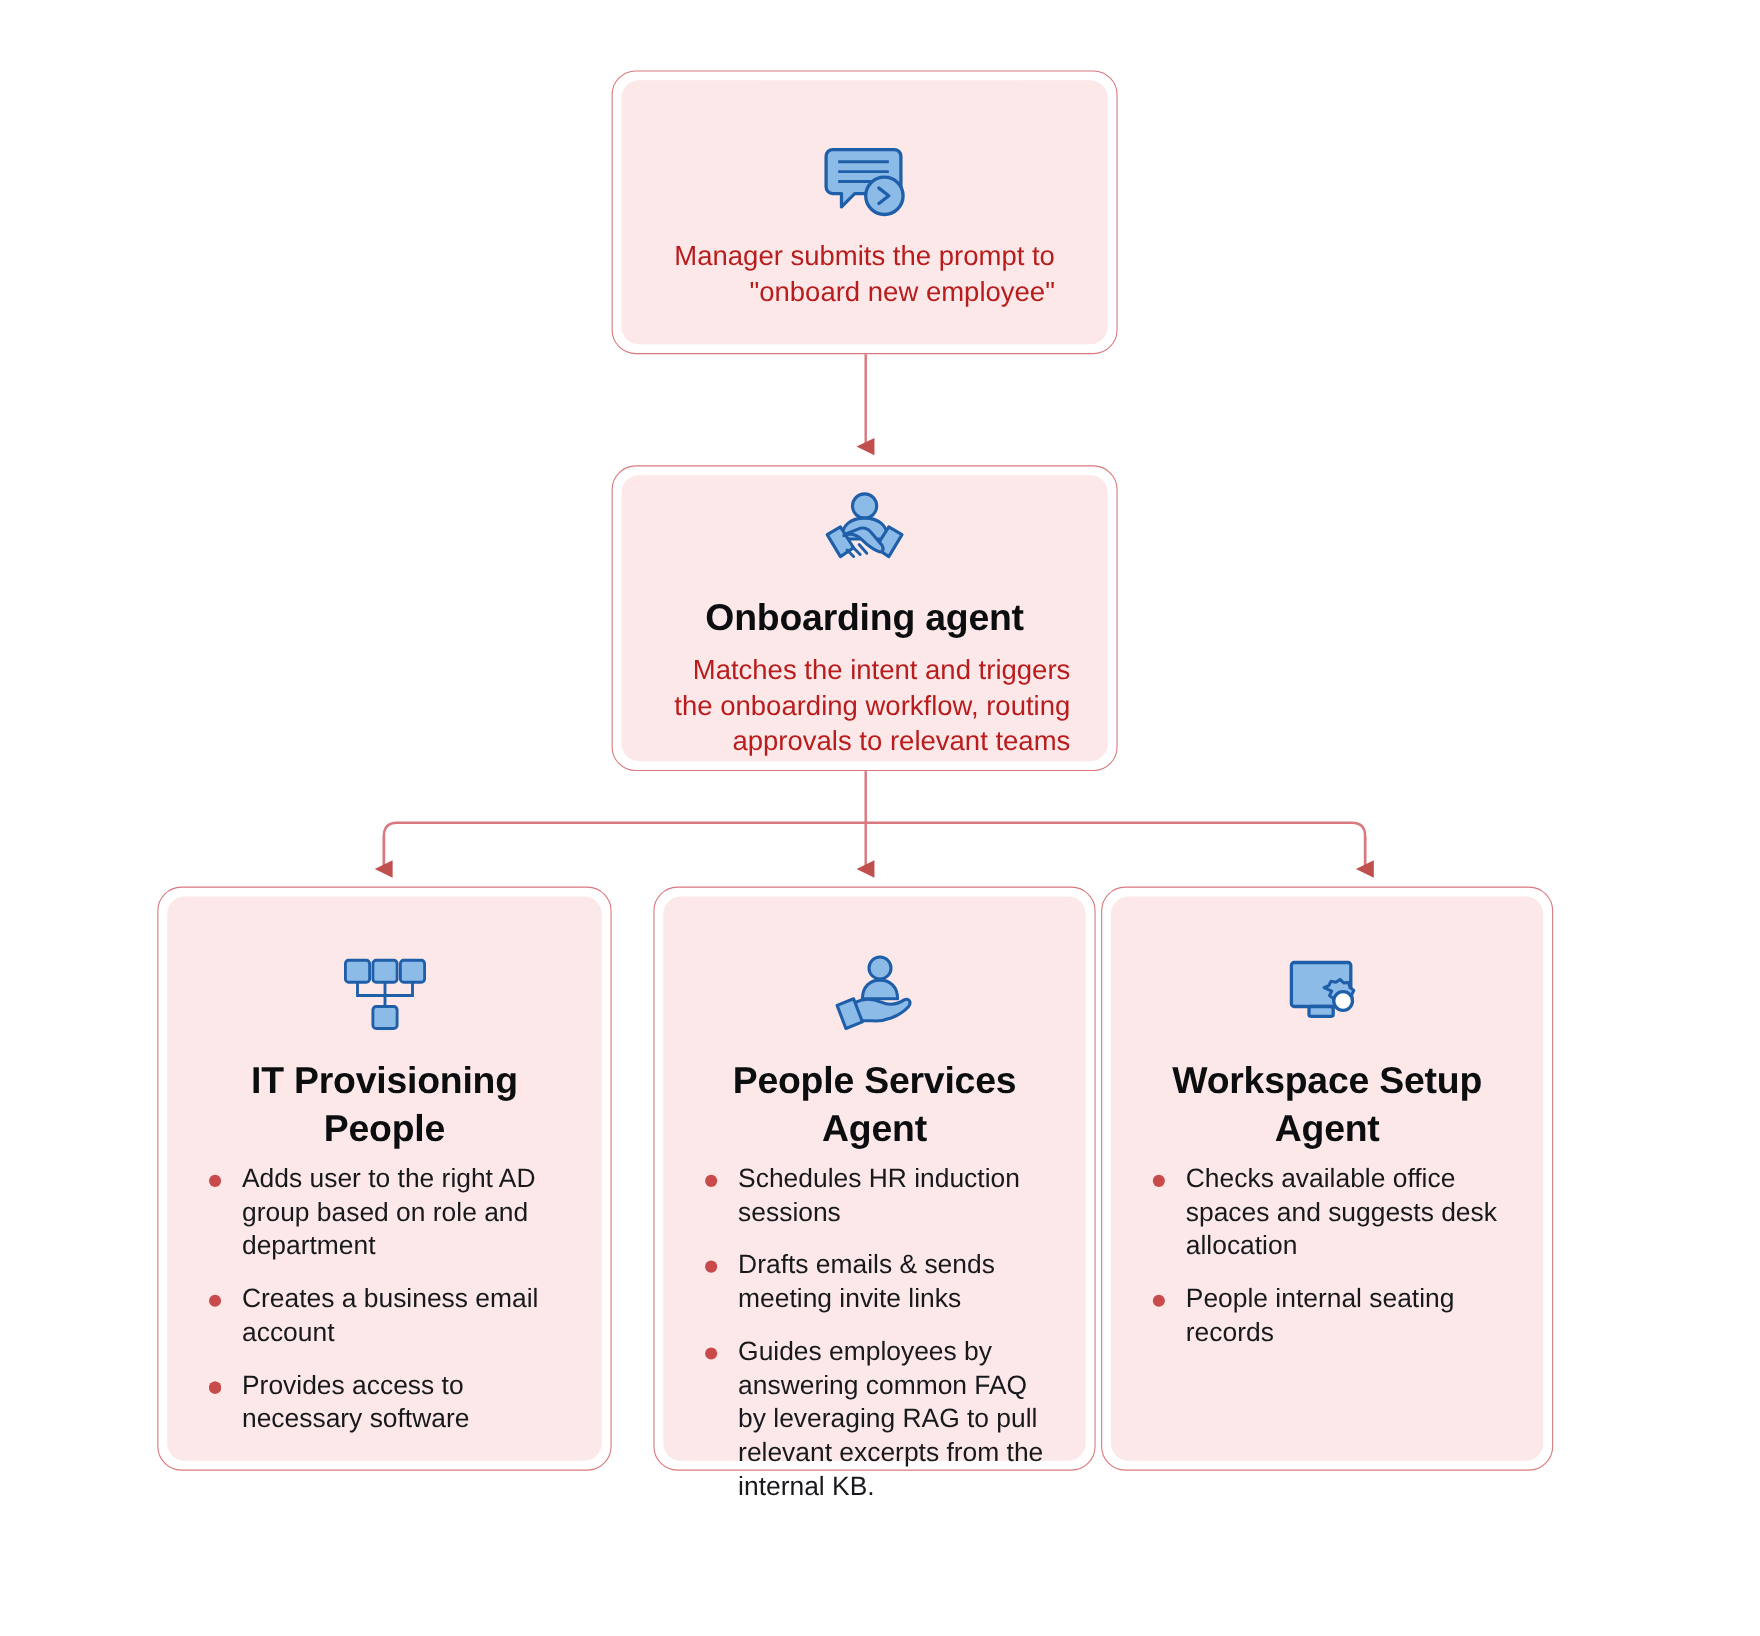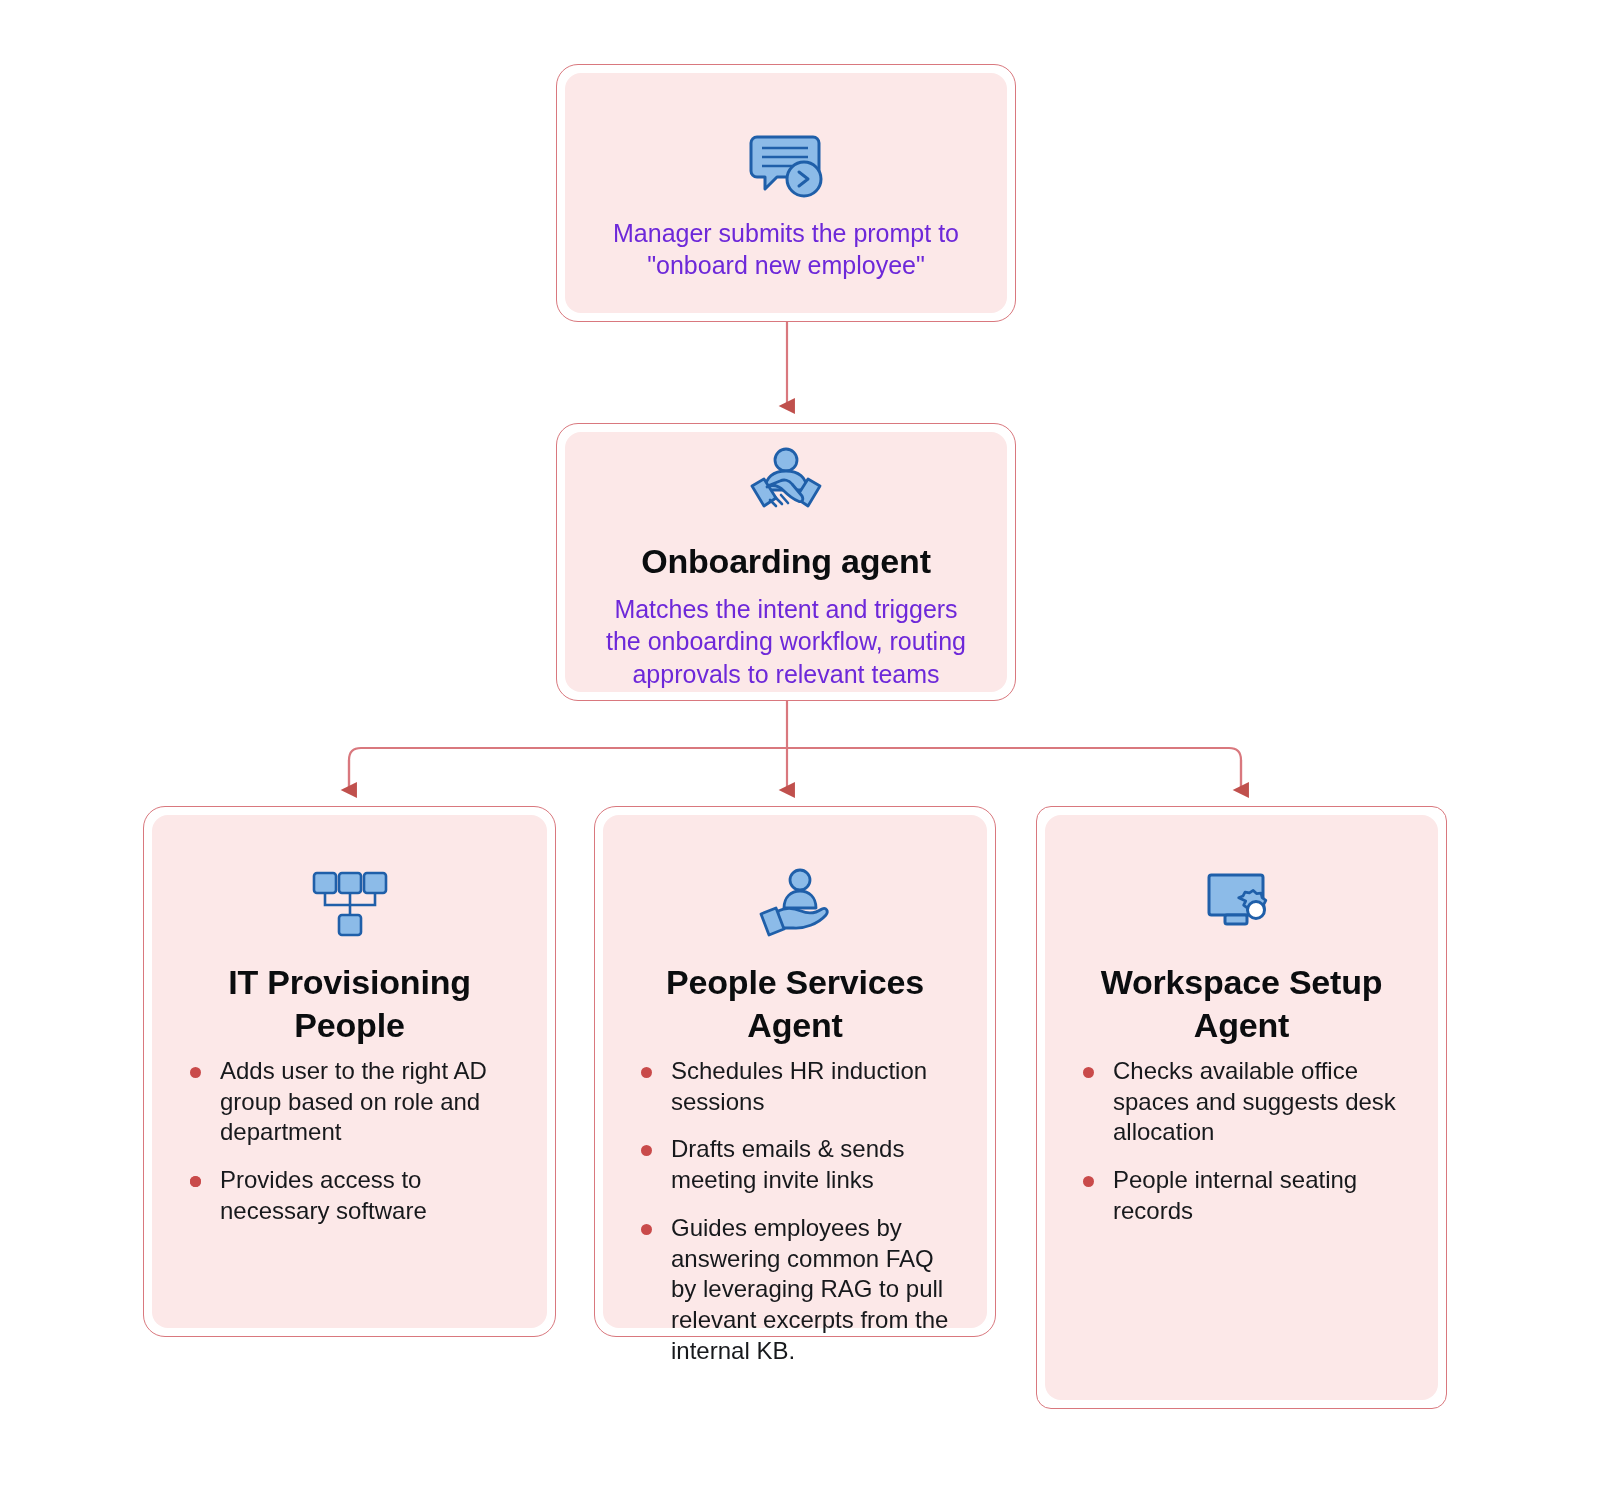--- a/index.html
+++ b/index.html
@@ -65,22 +65,22 @@
     letter-spacing: -0.2px;
     color: #0b0d0f;
     text-align: center;
     margin: 6px 0 10px 0;
     line-height: 1.25;
   }
 
   .card-text {
     font-size: 25px;
     line-height: 1.3;
-    text-align: center;
-    color: #6d28d9;
+    text-align: right;
+    color: #b91c1c;
   }
 
   .bullets {
     list-style: none;
     margin: 0;
     padding: 0;
     align-self: stretch;
   }
   .bullets li {
     position: relative;
@@ -99,21 +99,21 @@
     height: 11px;
     border-radius: 50%;
     background: #c94a4a;
   }
 
   
   #card-prompt      { left: 556px;  top: 64px;   width: 460px; height: 258px; }
   #card-onboarding  { left: 556px;  top: 423px;  width: 460px; height: 278px; }
   #card-it          { left: 143px;  top: 806px;  width: 413px; height: 531px; }
   #card-people      { left: 594px;  top: 806px;  width: 402px; height: 531px; }
-  #card-workspace   { left: 1036px; top: 806px;  width: 411px; height: 603px; border-radius: 15px; }
+  #card-workspace   { left: 1001px; top: 806px;  width: 411px; height: 531px; }
 
   #card-it .card-inner,
   #card-people .card-inner,
   #card-workspace .card-inner { padding-top: 52px; }
 
   #card-prompt .card-inner { padding-top: 52px; }
   #card-onboarding .card-inner { padding-top: 38px; }
 </style>
 </head>
 <body>
@@ -192,20 +192,24 @@
         </svg>
       </span>
       <div class="card-title">IT Provisioning People</div>
       <ul class="bullets">
         <li>
           <span class="bullet-dot"></span>
           <span>Adds user to the right AD group based on role and department</span>
         </li>
         <li>
           <span class="bullet-dot"></span>
+          <span>Creates a business email account</span>
+        </li>
+        <li>
+          <span class="bullet-dot"></span>
         </li>
         <li>
           <span class="bullet-dot"></span>
           <span>Provides access to necessary software</span>
         </li>
       </ul>
     </div>
   </div>
 
   <div class="card" id="card-people">

